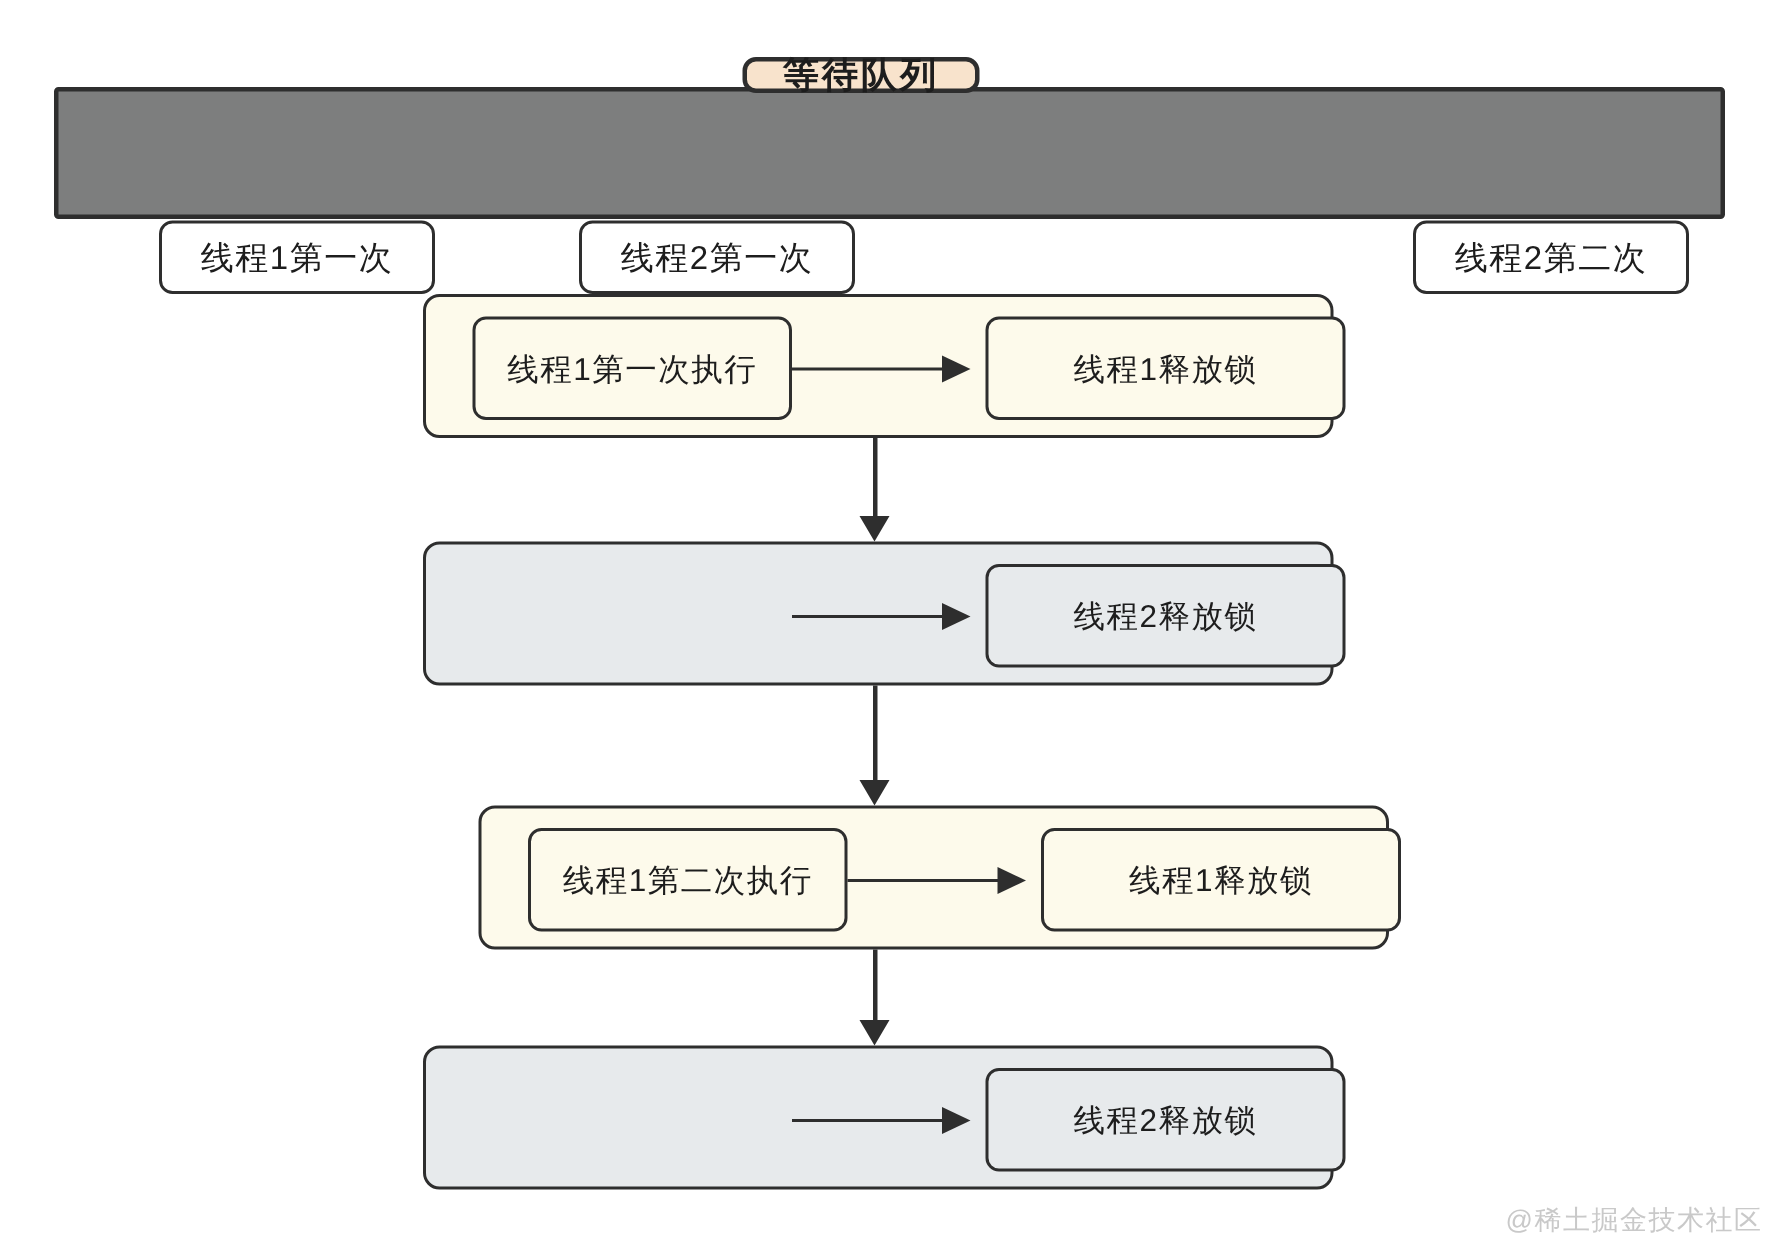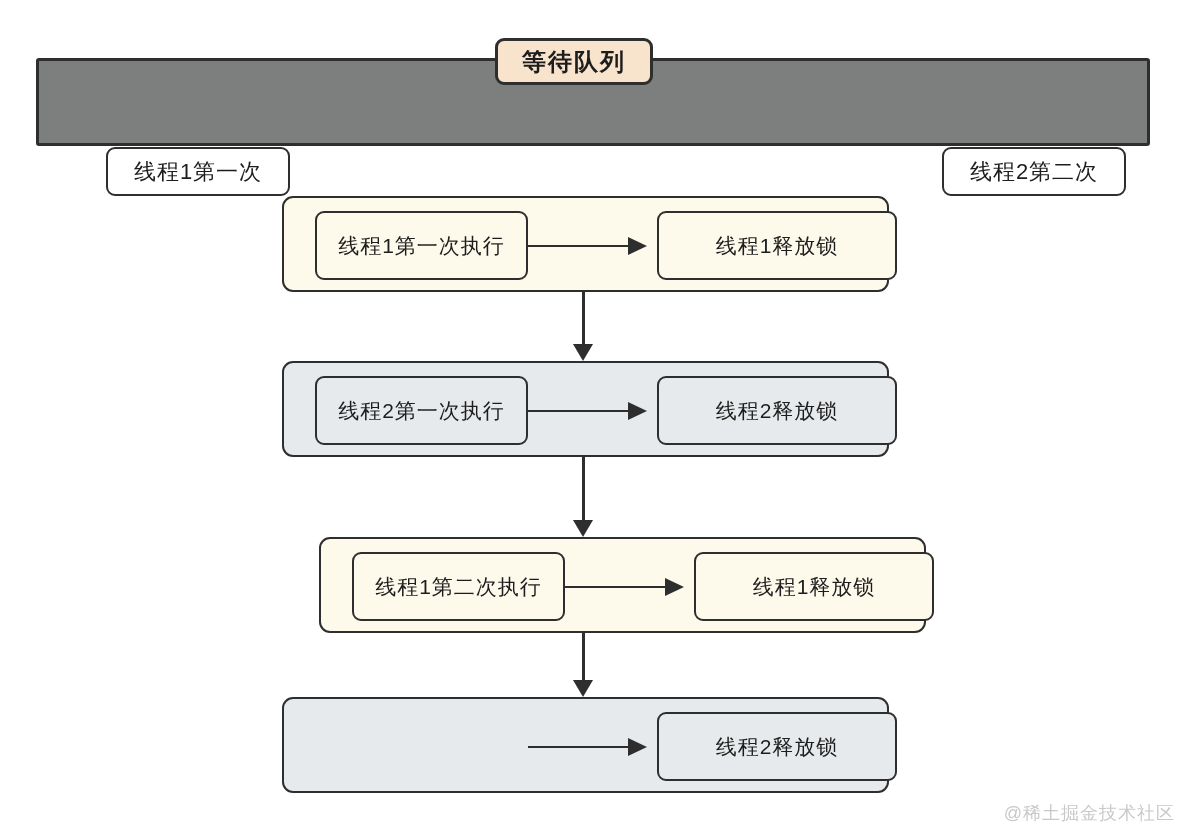--- a/index.html
+++ b/index.html
@@ -26,21 +26,21 @@
   }
   .queue-item{
     position:absolute; top:86px; width:184px; height:49px;
     background:var(--white); border:2.5px solid var(--border); border-radius:9px;
     display:flex; align-items:center; justify-content:center;
     font-size:22px; letter-spacing:1px; color:var(--ink);
   }
   .qi1{ left:67px; }  .qi2{ left:347px; }  .qi3{ left:623px; }  .qi4{ left:903px; }
 
   .title-box{
-    position:absolute; left:495px; top:38px; width:158px; height:47px;
+    position:absolute; left:495px; top:38px; width:158px; height:24px;
     background:var(--peach); border:3px solid var(--border); border-radius:9px;
     display:flex; align-items:center; justify-content:center;
     font-size:24px; font-weight:bold; letter-spacing:2px; z-index:3;
   }
 
   
   .flow-row{
     position:absolute; left:282px; width:607px; height:96px;
     border:2.5px solid var(--border); border-radius:11px;
   }
@@ -88,41 +88,41 @@
     font-size:18px; letter-spacing:1px; color:var(--watermark);
   }
 </style>
 </head>
 <body>
 
 <div class="canvas">
 
   <div class="queue-bar">
     <div class="queue-item qi1">线程1第一次</div>
+    <div class="queue-item qi2">线程2第一次</div>
     <div class="queue-item qi4">线程2第二次</div>
   </div>
 
   <div class="title-box">等待队列</div>
 
   <div class="flow-row row-cream r1">
     <div class="node node-left">线程1第一次执行</div>
     <div class="h-arrow">
       <div class="h-line"></div>
       <div class="h-head"></div>
     </div>
     <div class="node node-right">线程1释放锁</div>
   </div>
 
   <div class="v-arrow va1">
     <div class="v-line"></div>
     <div class="v-head"></div>
   </div>
 
   <div class="flow-row row-gray r2">
-    <div class="node node-left">线程2第一次执行</div>
     <div class="h-arrow">
       <div class="h-line"></div>
       <div class="h-head"></div>
     </div>
     <div class="node node-right">线程2释放锁</div>
   </div>
 
   <div class="v-arrow va2">
     <div class="v-line"></div>
     <div class="v-head"></div>

